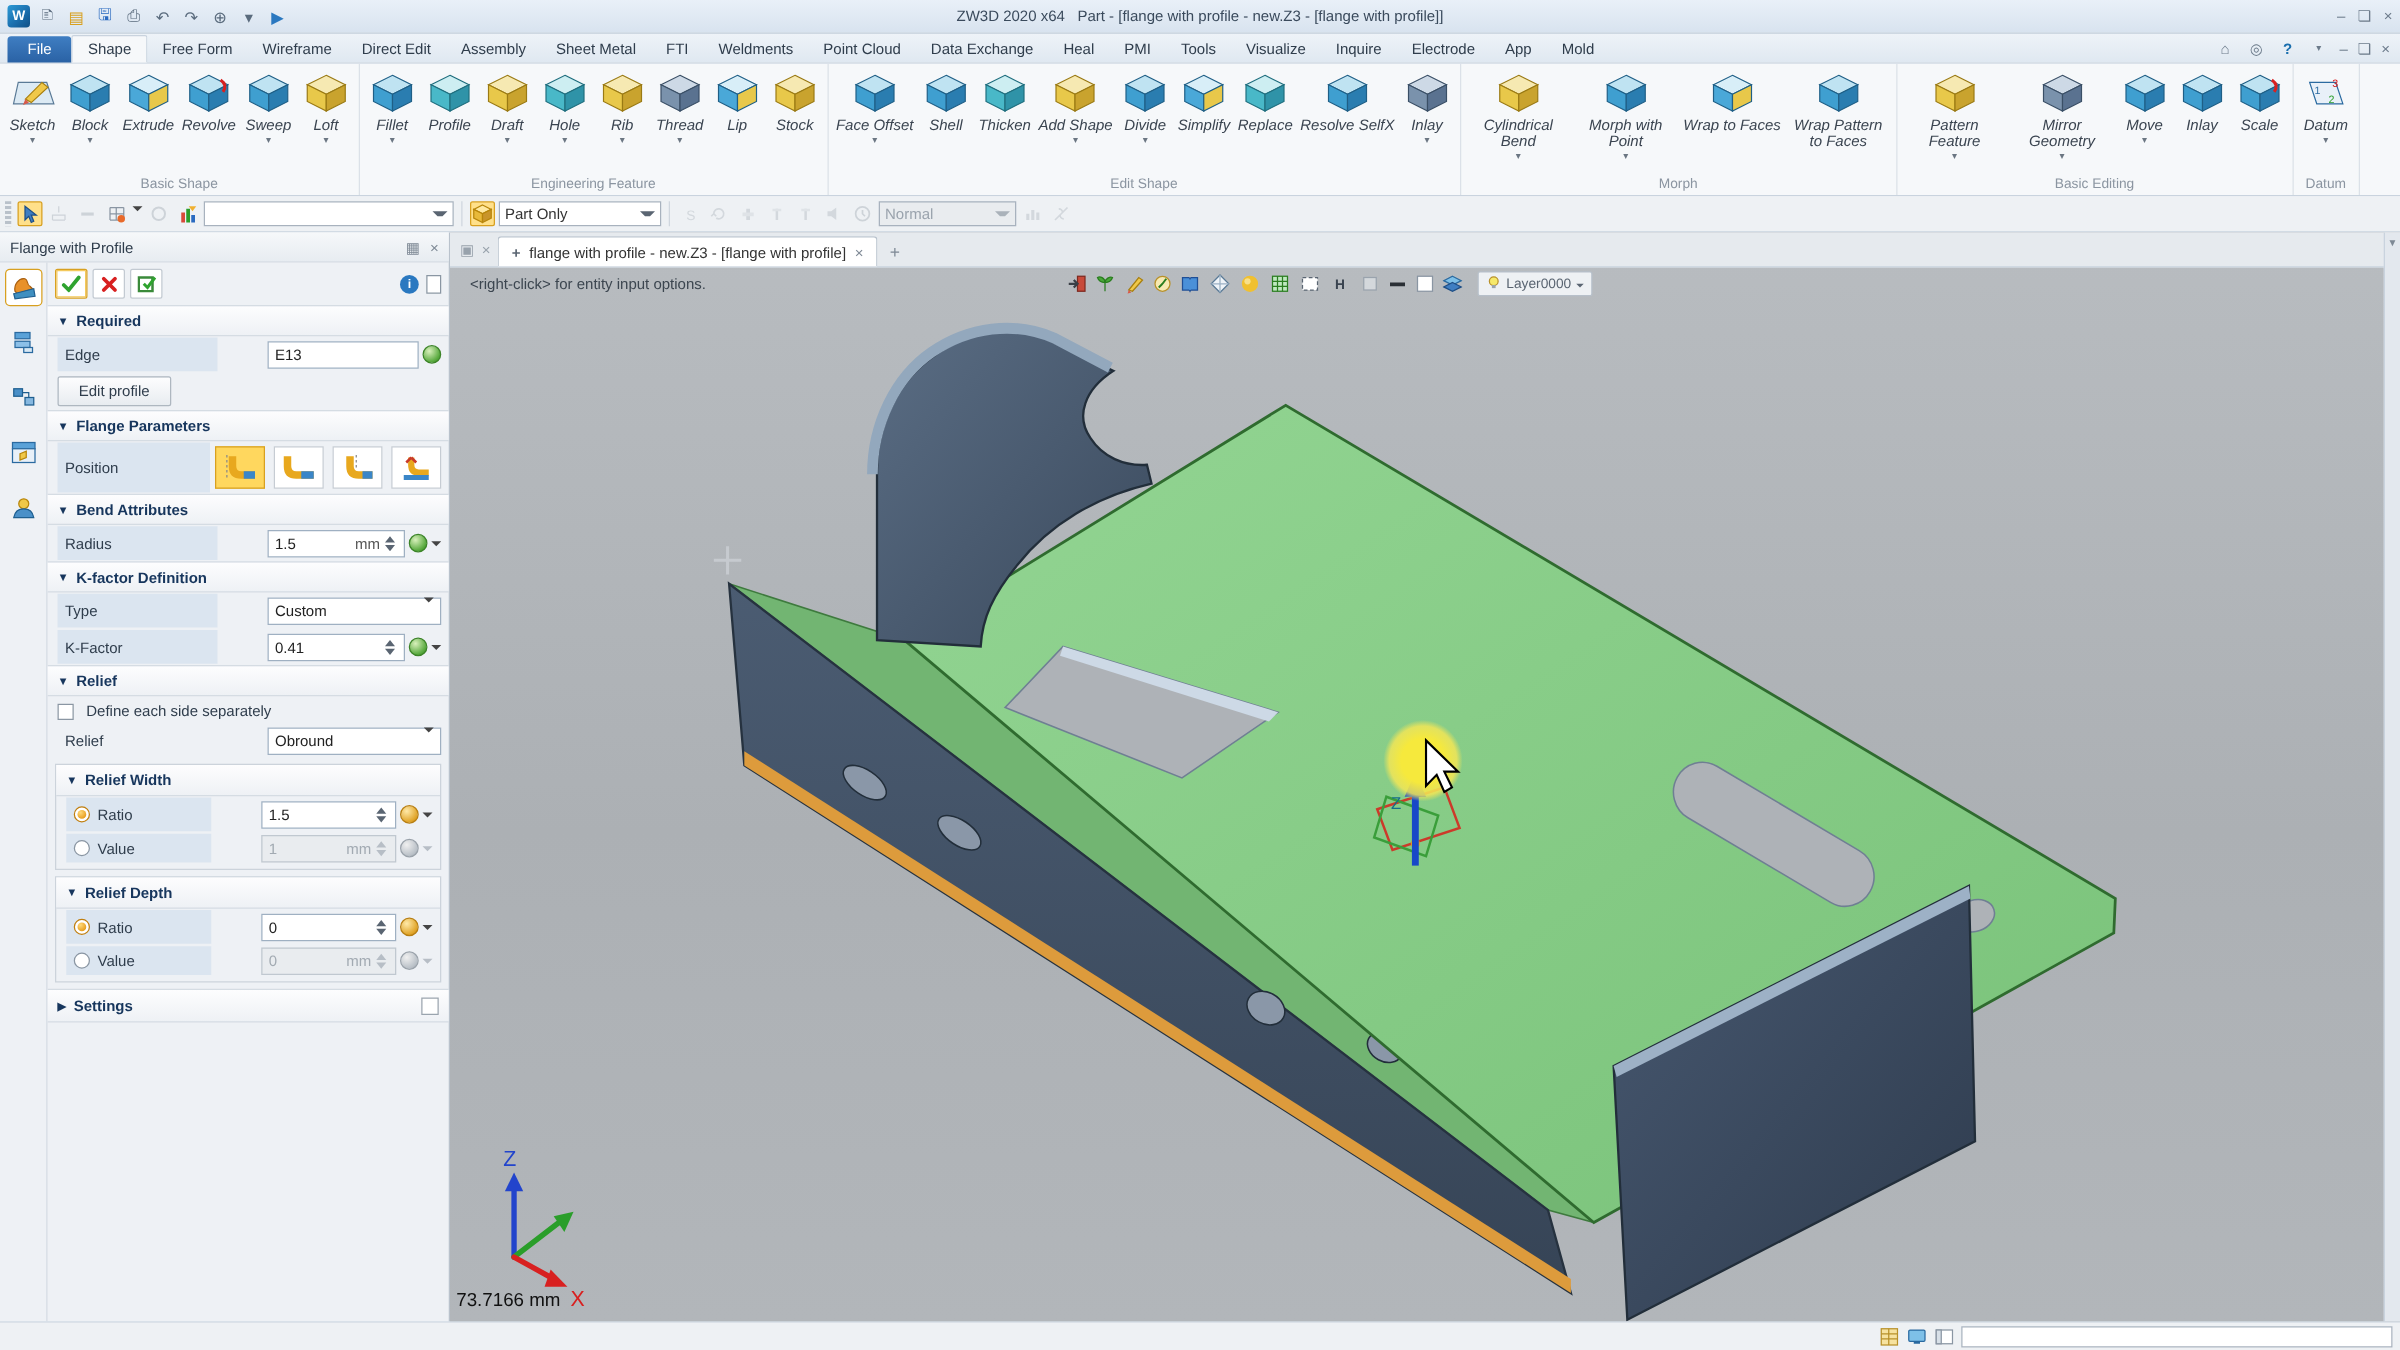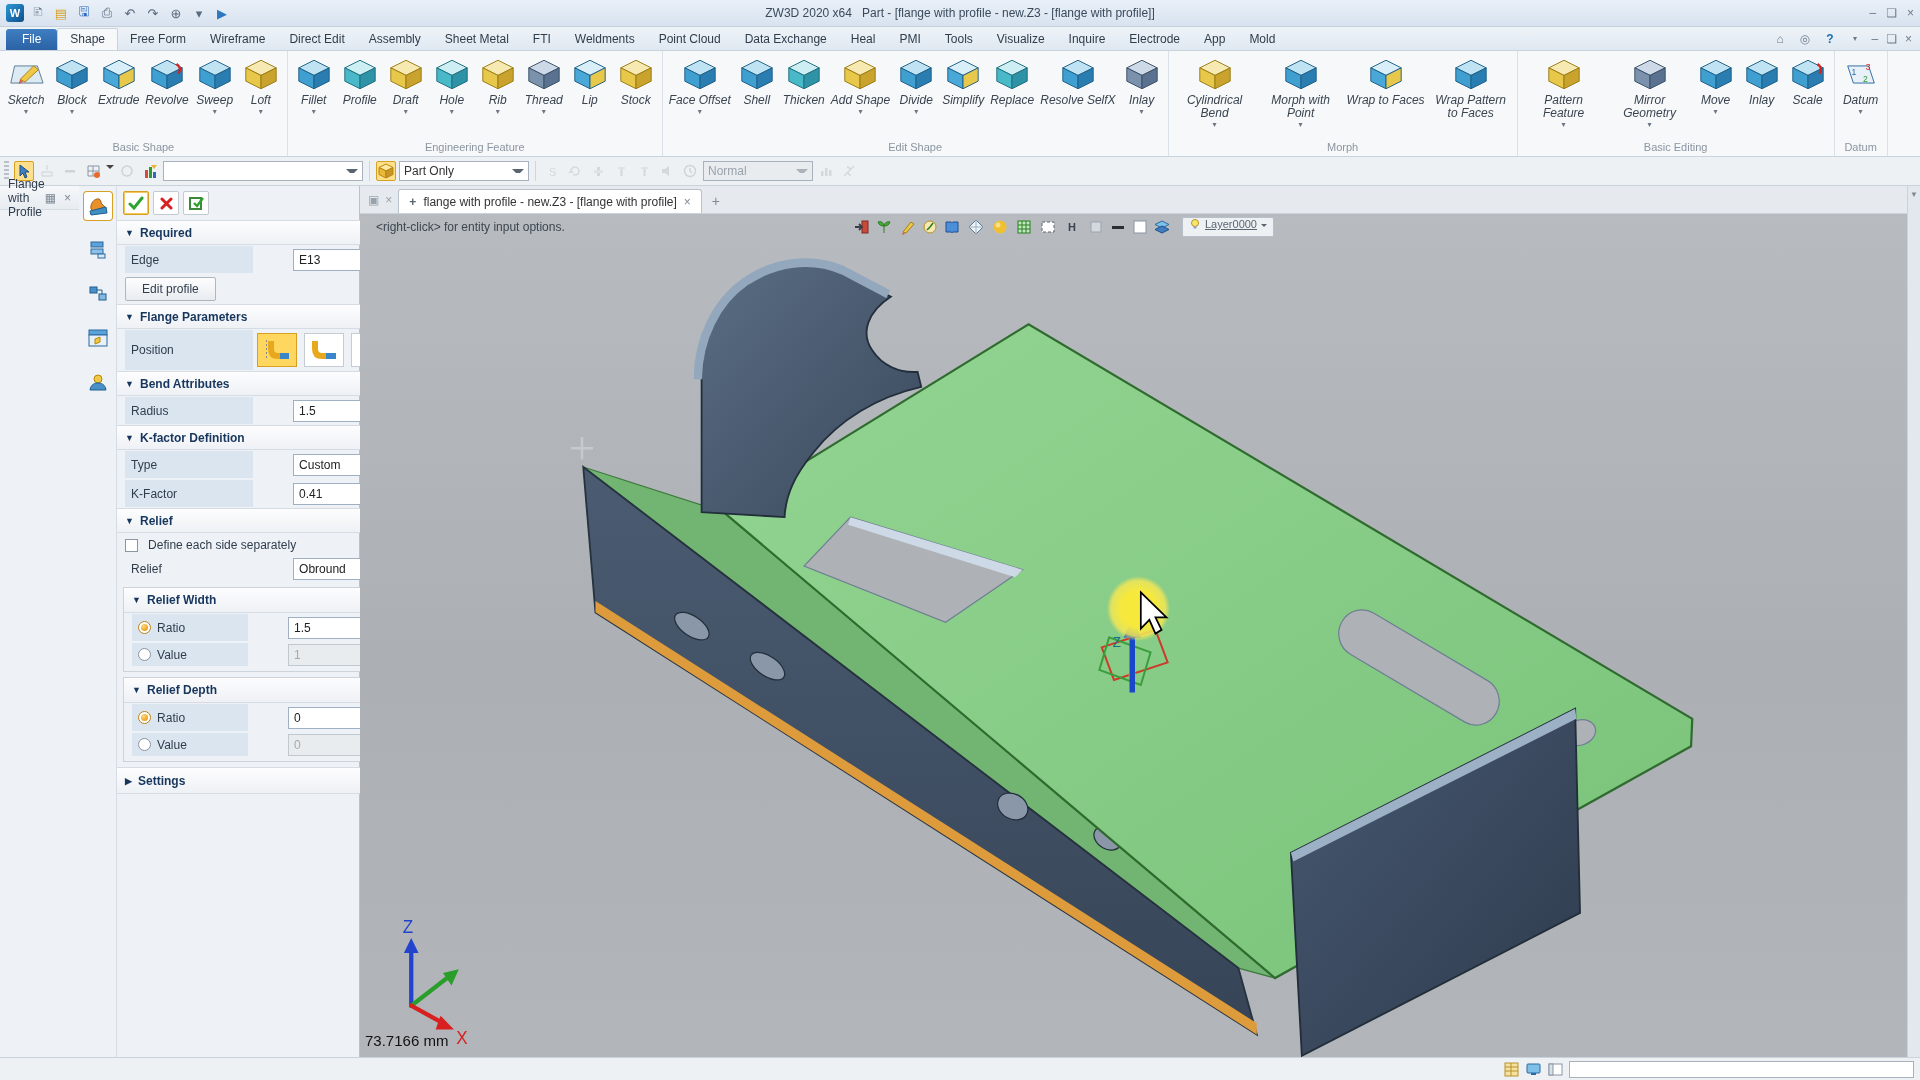--- a/index.html
+++ b/index.html
@@ -41,21 +41,21 @@
   .ubtn.disabled { opacity:.38; }
   .combo { height:20px; background:#fff; border:1px solid #a8b2be; display:flex; align-items:center; padding:0 4px; font-size:12px; color:#333; position:relative; }
   .combo .carr { margin-left:auto; width:0; height:0; border:4px solid transparent; border-top-color:#5a6572; margin-top:4px; padding-left:4px; }
   .combo.disabled { background:#e9ecef; color:#9aa3ad; }
   .vsep { width:1px; height:20px; background:#cfd6de; margin:0 3px; }
 
   
   .main { display:flex; height:871px; }
 
   
-  .sidepanel { width:360px; background:#eef1f5; border-right:1px solid #b9c2cc; display:flex; }
+  .sidepanel { width:360px; background:#eef1f5; border-right:1px solid #b9c2cc; display:flex; flex-direction:column; }
   .pheader { height:24px; display:flex; align-items:center; padding:0 8px; font-size:12px; color:#2f3d4c; background:linear-gradient(#f6f8fa,#e7ecf1); border-bottom:1px solid #d5dce3; }
   .pheader .ph-icons { margin-left:auto; display:flex; gap:8px; color:#7e8995; font-size:12px; }
   .pbody { display:flex; flex:1; min-height:0; }
   .iconstrip { width:38px; border-right:1px solid #d5dce3; display:flex; flex-direction:column; align-items:center; padding-top:6px; gap:16px; }
   .strip-icon { width:28px; height:28px; display:flex; align-items:center; justify-content:center; border-radius:3px; }
   .strip-icon.active { background:#fff; box-shadow:0 0 0 1px #d8a020; }
   .dialog { flex:1; overflow:hidden; }
   .ptools { height:34px; display:flex; align-items:center; gap:4px; padding:0 6px; }
   .pt-btn { width:26px; height:24px; border:1px solid #c3cad2; background:#fff; display:flex; align-items:center; justify-content:center; border-radius:2px; }
   .pt-btn.ok { border:1px solid #d8a020; box-shadow:0 0 0 1px #f4c95c inset; }
@@ -96,21 +96,21 @@
   .viewport { flex:1; position:relative; background:linear-gradient(180deg,#b8bcc0 0%,#acb0b4 55%,#b2b6ba 100%); min-width:0; }
   .tabbar { height:28px; background:#e6eaee; border-bottom:1px solid #c9d3de; display:flex; align-items:flex-end; padding-left:8px; gap:6px; }
   .tab-sideicons { display:flex; gap:6px; align-items:center; color:#98a2ac; padding-bottom:6px; font-size:12px; }
   .doc-tab { height:24px; background:#fff; border:1px solid #b8c2cc; border-bottom:none; border-radius:3px 3px 0 0; display:flex; align-items:center; gap:7px; padding:0 10px; font-size:12px; color:#333; }
   .doc-tab .plus { color:#5a6572; font-weight:bold; }
   .doc-tab .closex { color:#7e8995; }
   .newtab { color:#7e8995; font-size:14px; padding:0 4px 4px; }
   .hint { position:absolute; top:34px; left:16px; font-size:12px; color:#3c4650; }
   .vp-toolbar { position:absolute; top:31px; left:492px; display:flex; align-items:center; gap:2px; }
   .vbtn { width:20px; height:20px; display:flex; align-items:center; justify-content:center; }
-  .layer-combo { height:20px; background:#eef1f4; border:1px solid #b7c0ca; border-radius:2px; display:flex; align-items:flex-start; gap:4px; padding:0 6px; font-size:11px; color:#5a6572; margin-left:6px;text-decoration:underline; }
+  .layer-combo { height:20px; background:#eef1f4; border:1px solid #b7c0ca; border-radius:2px; display:flex; align-items:center; gap:4px; padding:0 6px; font-size:11px; color:#5a6572; margin-left:6px; }
   .canvas { position:absolute; inset:28px 13px 0 0; }
   .canvas svg { width:100%; height:100%; display:block; }
   .measure { position:absolute; left:5px; bottom:8px; font-size:15px; color:#111; }
   .rightstrip { position:absolute; top:0; right:0; bottom:0; width:13px; background:#e3e8ee; border-left:1px solid #c9d3de; text-align:center; color:#7e8995; font-size:8px; padding-top:4px; }
 
   
   .statusbar { height:23px; background:#eef1f4; border-top:1px solid #c9d3de; display:flex; align-items:center; padding:0 6px; gap:5px; }
   .sb-right { margin-left:auto; display:flex; align-items:center; gap:5px; }
   .sb-input { width:345px; height:17px; background:#fff; border:1px solid #a8b2be; }
   .micon { width:17px; height:17px; display:flex; align-items:center; justify-content:center; }

